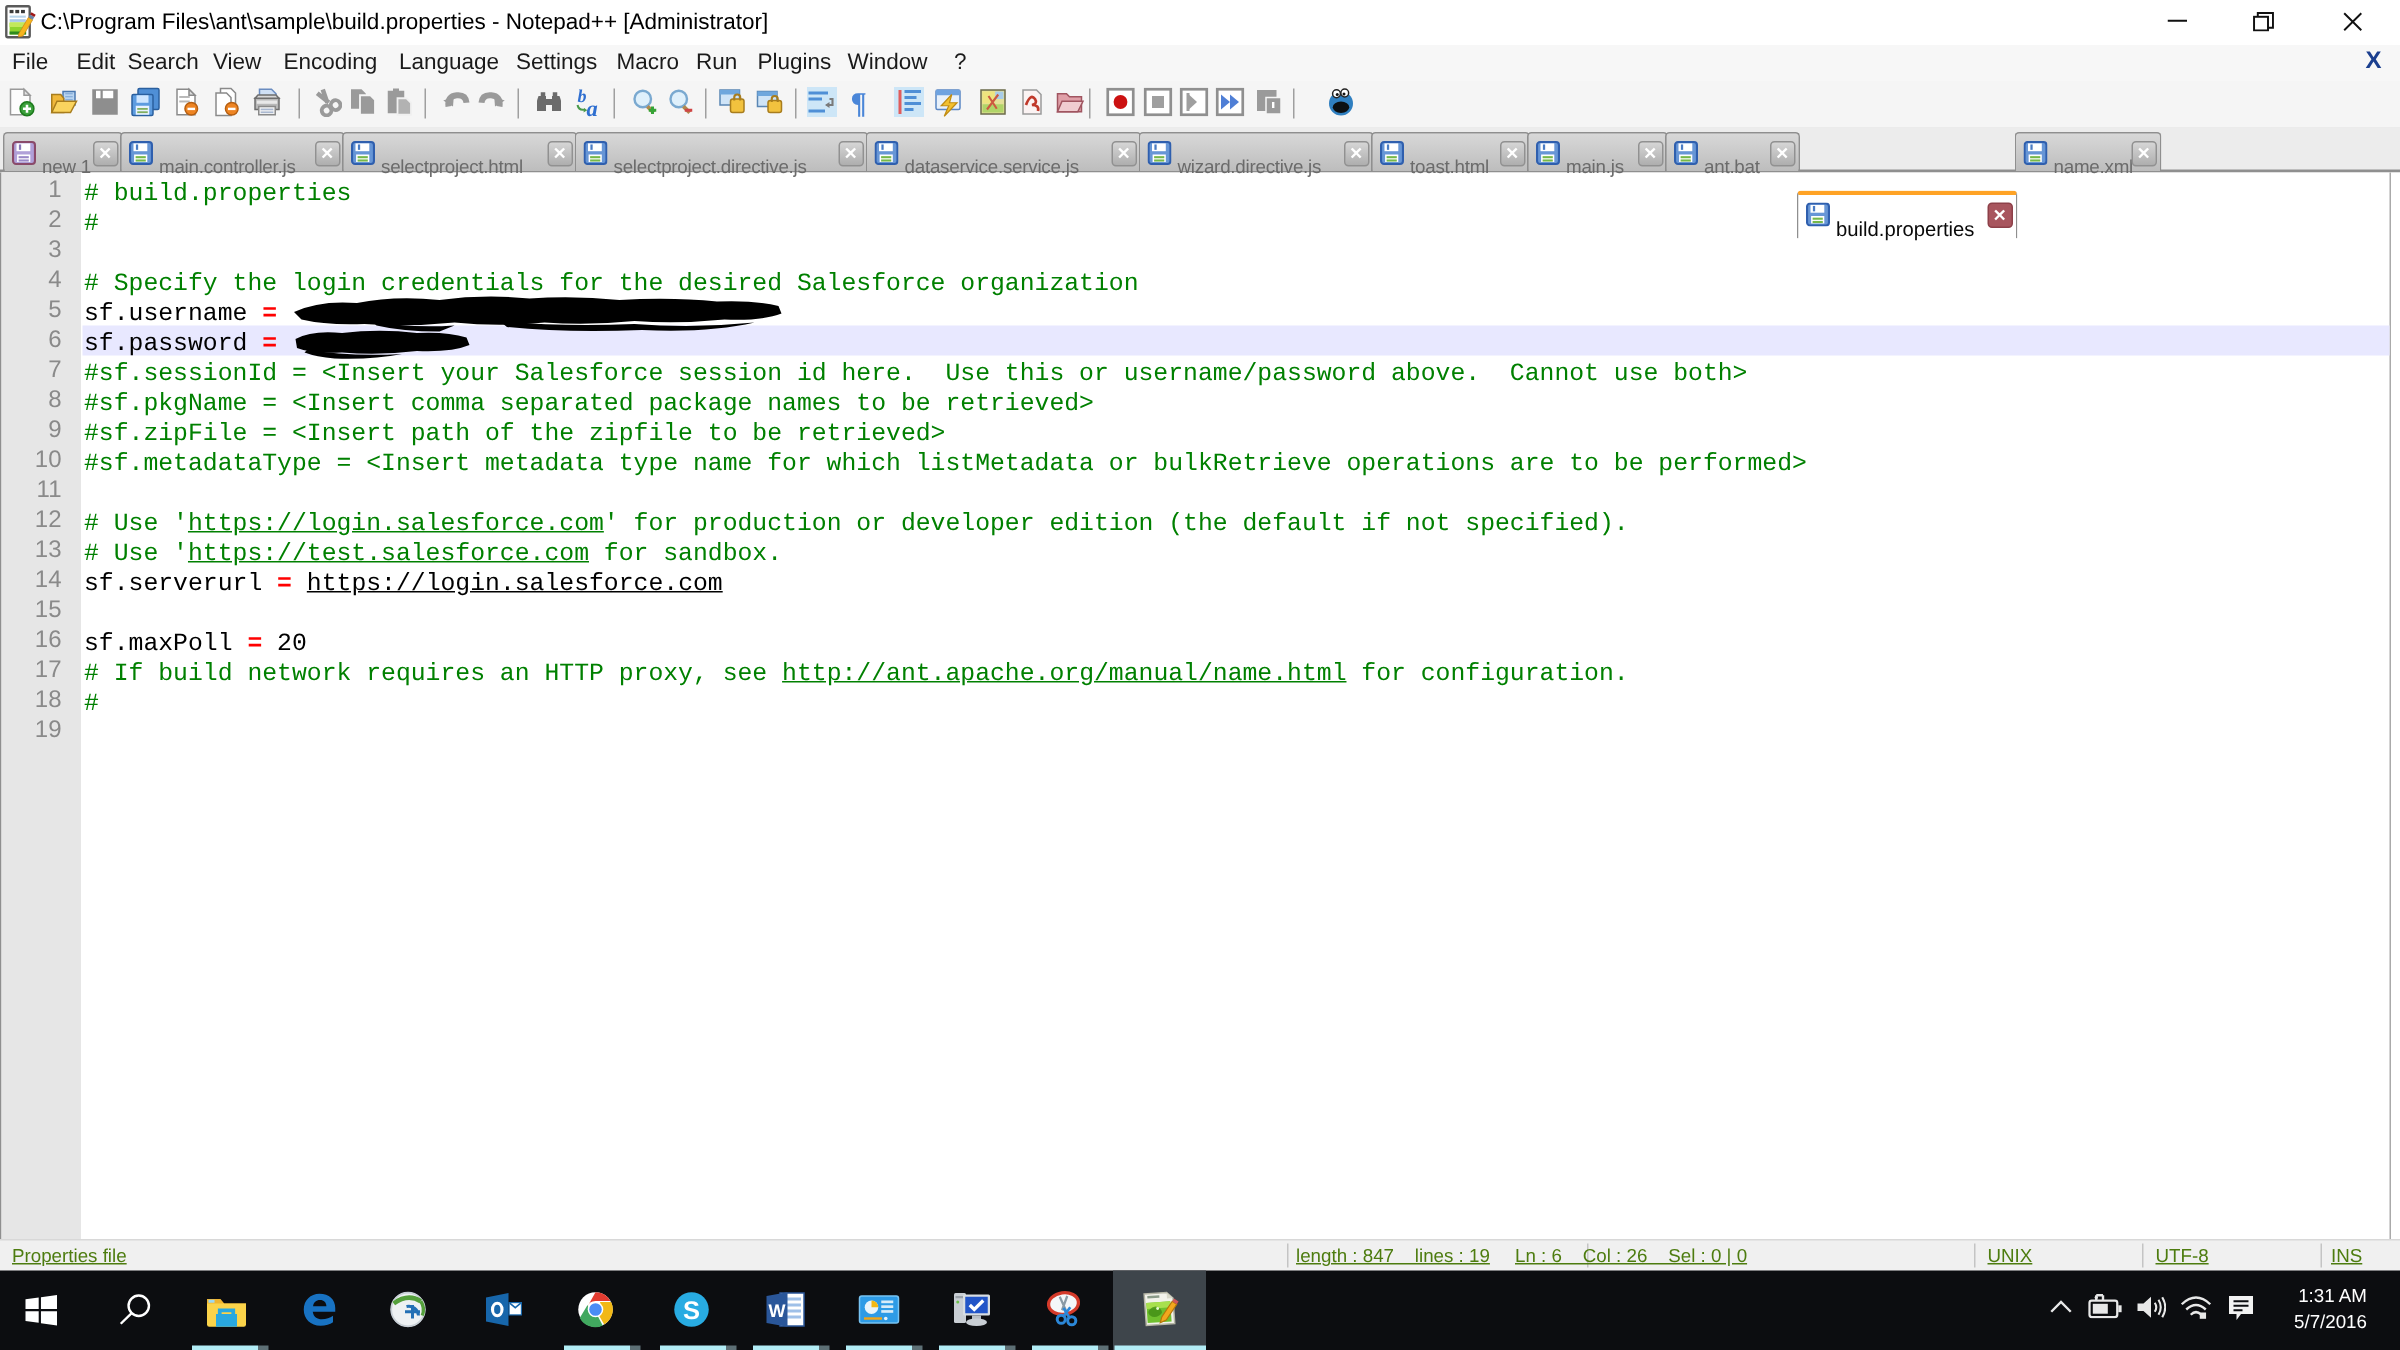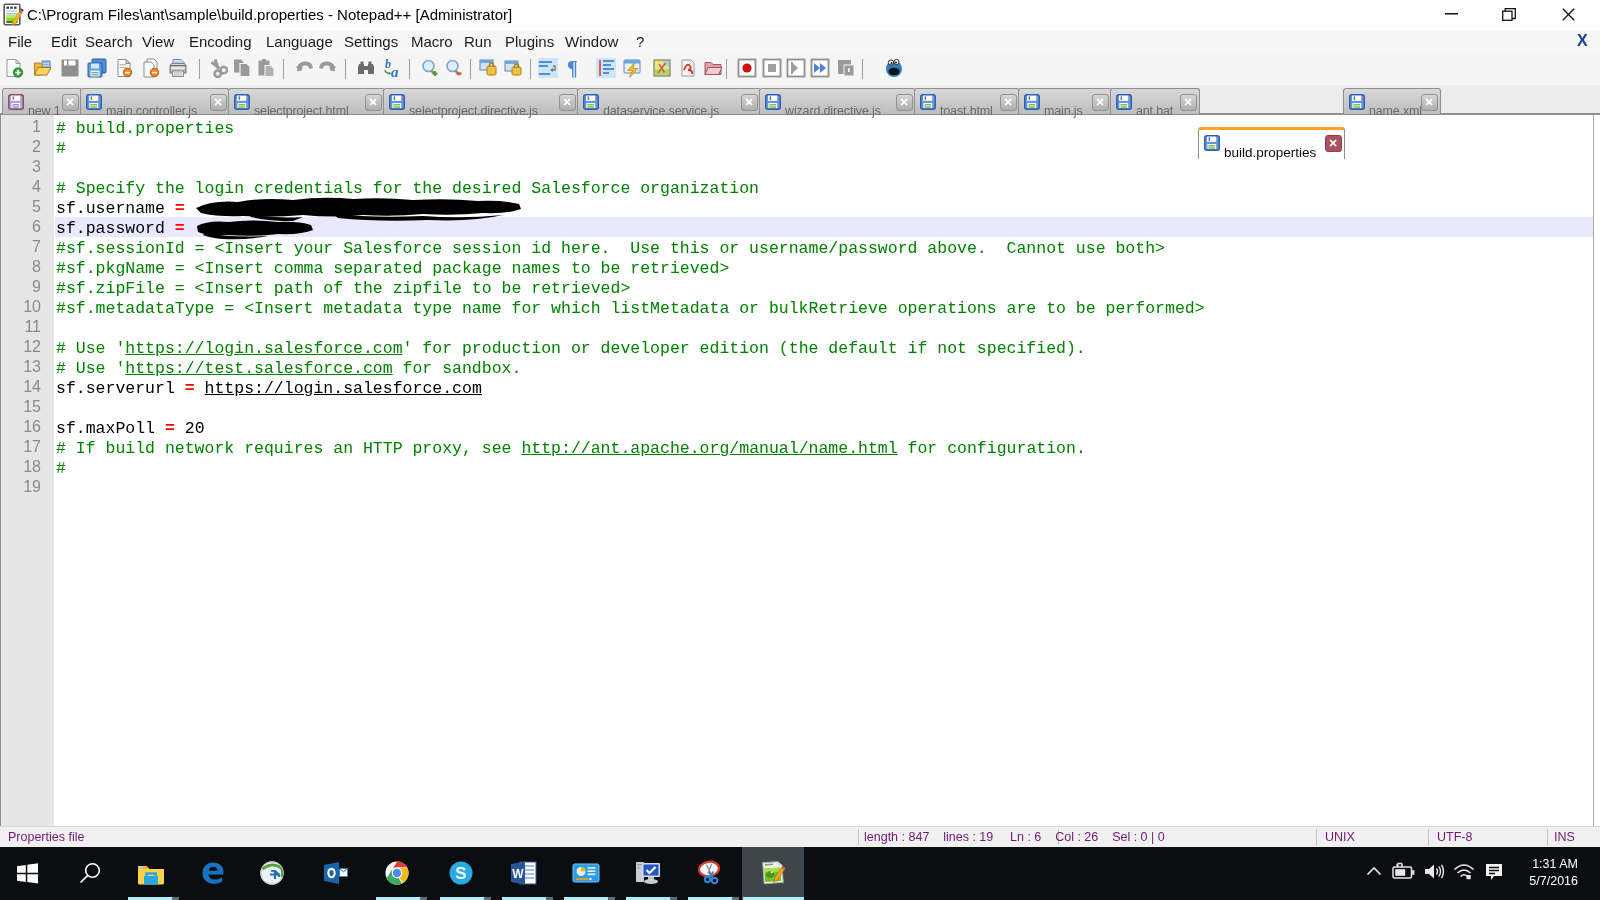--- a/index.html
+++ b/index.html
@@ -9,21 +9,21 @@
 .tab.active{background:#ffffff;color:#0a0a0a;border-top:3px solid #ffa325;top:86px;height:29px;z-index:3;font-size:13.5px;letter-spacing:0;margin-top:41px;}
 .tablbl{position:absolute;left:25px;top:15px;}
 .closebox{position:absolute;top:5px;width:15px;height:15px;border-radius:3px;background:linear-gradient(#d6d6d6,#aeaeae);border:1px solid #919191;}
 .closebox:after{content:"\2715";position:absolute;left:2.5px;top:1px;font-size:11px;font-weight:bold;color:#ffffff;}
 .closebox.red{background:#a8555e;border-color:#8d4049;}
 .lnum{position:absolute;left:0px;width:41px;text-align:right;font-size:16px;color:#8a8a8a;height:20px;line-height:20px;}
 .cline{position:absolute;left:56px;height:20px;line-height:20px;white-space:pre;font-family:"Liberation Mono",monospace;font-size:16.5px;color:#000;}
 .cmt{color:#008000;}
 .eq{color:#ff0000;font-weight:bold;}
 .url{text-decoration:underline;}
-.stx{position:absolute;top:830px;font-size:12.5px;color:#701a75;white-space:pre;}
+.stx{position:absolute;top:830px;font-size:12.5px;color:#4d7c0f;white-space:pre;text-decoration:underline;}
 .ssep{position:absolute;top:829px;width:1px;height:16px;background:#c4c4c4;}
 .tkunder{position:absolute;top:897px;height:3px;background:#b2ecf5;}
 </style></head><body>
 
 <div class="abs" style="left:0;top:0;width:1600px;height:30px;background:#fff"></div>
 <svg class="abs" style="left:3px;top:3px" width="22" height="24" viewBox="0 0 22 24">
 <rect x="1.2" y="1.2" width="15.6" height="20.6" rx="1" fill="#ffffff" stroke="#5a5a5a" stroke-width="1.6"></rect>
 <rect x="3.4" y="3.6" width="2.6" height="2.2" fill="#3a3a3a"></rect>
     <rect x="7.2" y="3.6" width="2.6" height="2.2" fill="#3a3a3a"></rect>
     <rect x="11" y="3.6" width="2.6" height="2.2" fill="#3a3a3a"></rect>

